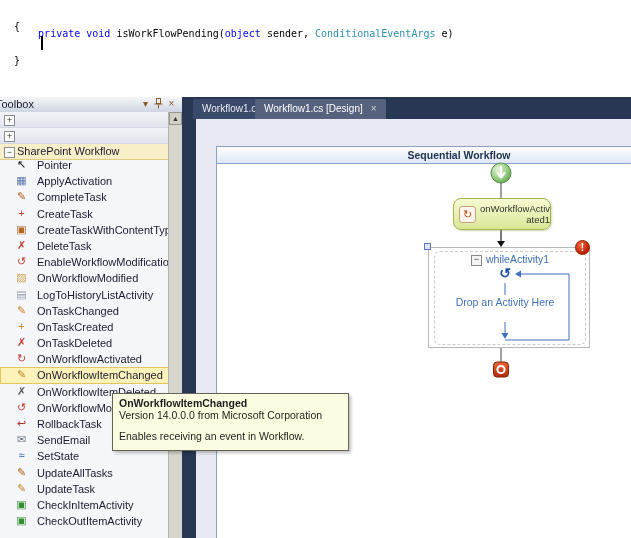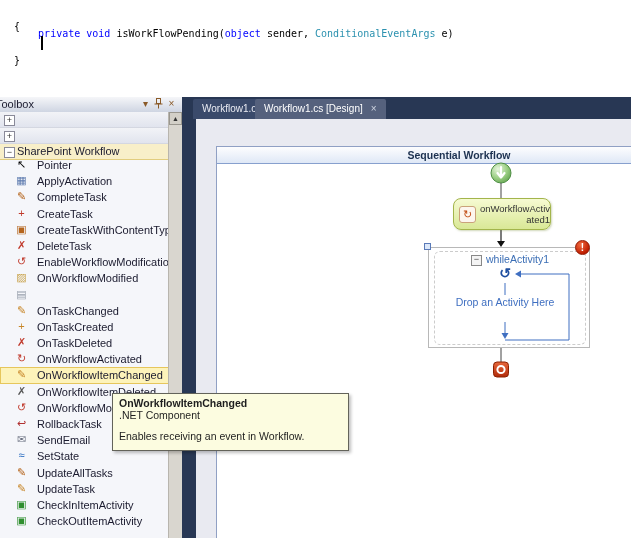--- a/index.html
+++ b/index.html
@@ -180,20 +180,21 @@
             <span class="tb-label">EnableWorkflowModification</span>
           </div>
 
           <div class="tb-item" data-selected="false">
             <span class="tb-icon" style="color: rgb(200, 162, 74);">▨</span>
             <span class="tb-label">OnWorkflowModified</span>
           </div>
 
           <div class="tb-item" data-selected="false">
             <span class="tb-icon" style="color: rgb(152, 160, 172);">▤</span>
+            <span class="tb-label">LogToHistoryListActivity</span>
           </div>
 
           <div class="tb-item" data-selected="false">
             <span class="tb-icon" style="color: rgb(200, 135, 42);">✎</span>
             <span class="tb-label">OnTaskChanged</span>
           </div>
 
           <div class="tb-item" data-selected="false">
             <span class="tb-icon" style="color: rgb(200, 135, 42);">+</span>
             <span class="tb-label">OnTaskCreated</span>
@@ -332,17 +333,17 @@
             <polyline points="76,92 140,92 140,26 91,26" fill="none" stroke="#3f6fc1"></polyline>
             <polygon points="92,22.5 92,29.5 86,26" fill="#3f6fc1"></polygon>
           </svg>
         </div>
       </div>
     </div>
   </div>
 
   <div class="tooltip">
     <div class="tt-title">OnWorkflowItemChanged</div>
-    <div>.NET Component</div>
+    <div>Version 14.0.0.0 from Microsoft Corporation</div>
     <div class="tt-desc">Enables receiving an event in Workflow.</div>
   </div>
 
 </div>
 
 </body></html>

